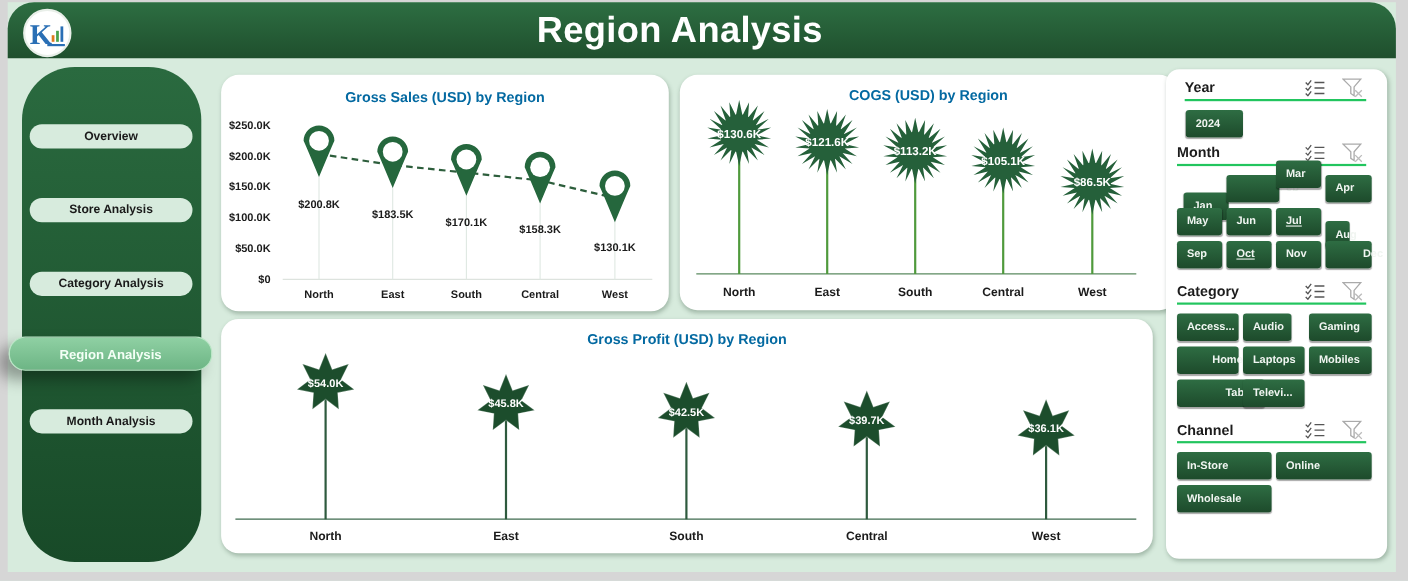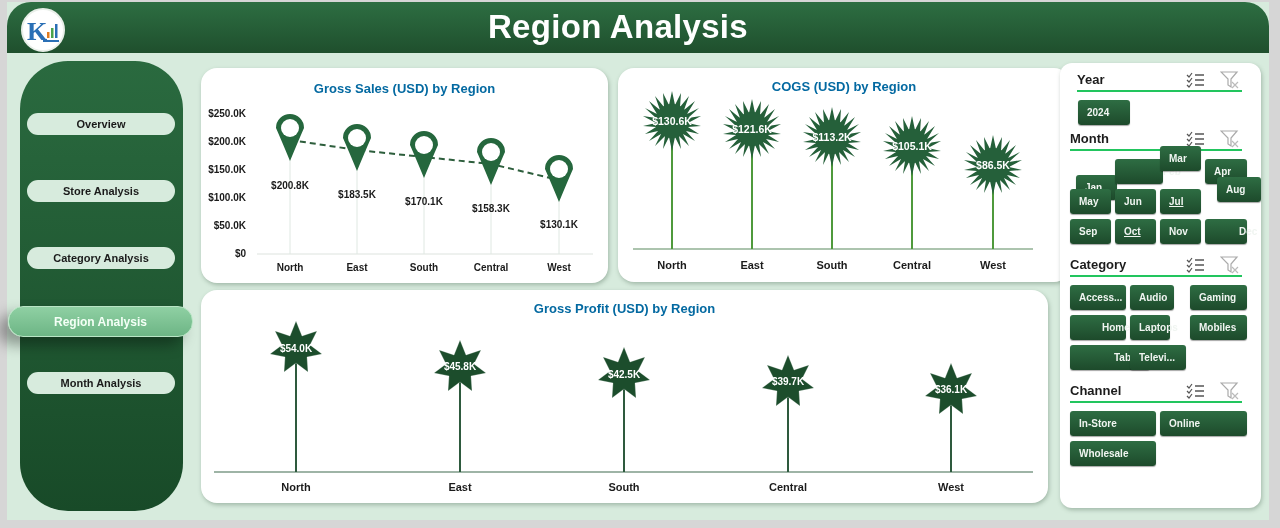--- a/index.html
+++ b/index.html
@@ -272,42 +272,42 @@
       <path d="M12,11 l6,6 M18,11 l-6,6" stroke="#bbb" stroke-width="1.2"></path>
     </svg>
   </div>
   <div class="chip" style="left:16px; top:96px; width:41px;margin-top:16px;">Jan</div>
   <div class="chip" style="left:55px; top:96px; width:36px;padding-left:48px;">Feb</div>
   <div class="chip" style="left:100px; top:83px; width:41px;">Mar</div>
   <div class="chip" style="left:145px; top:96px; width:42px;">Apr</div>
   <div class="chip" style="left:10px; top:126px; width:41px;">May</div>
   <div class="chip" style="left:55px; top:126px; width:41px;">Jun</div>
   <div class="chip" style="left:100px; top:126px; width:41px;text-decoration:underline;">Jul</div>
-  <div class="chip" style="left:145px; top:114px; width:44px;margin-left:12px;">Aug</div>
+  <div class="chip" style="left:145px; top:138px; width:22px;">Aug</div>
   <div class="chip" style="left:10px; top:156px; width:41px;">Sep</div>
   <div class="chip" style="left:55px; top:156px; width:41px;text-decoration:underline;">Oct</div>
   <div class="chip" style="left:100px; top:156px; width:41px;">Nov</div>
   <div class="chip" style="left:145px; top:156px; width:42px;padding-left:34px;">Dec</div>
 
   <div class="slicer-head" style="top:192px;">
     <span class="label">Category</span>
     <svg class="ms-icon" viewBox="0 0 20 16">
       <path d="M1,3 l2,2 l3,-4 M1,8 l2,2 l3,-4 M1,13 l2,2 l3,-4" stroke="#555" stroke-width="1.2" fill="none"></path>
       <path d="M9,3 h9 M9,8 h9 M9,13 h9" stroke="#555" stroke-width="1.3"></path>
     </svg>
     <svg class="clr-icon" viewBox="0 0 20 18">
       <path d="M1,1 h16 l-6,7 v8 l-3,-2 v-6 z" fill="none" stroke="#aaa" stroke-width="1.2"></path>
       <path d="M12,11 l6,6 M18,11 l-6,6" stroke="#bbb" stroke-width="1.2"></path>
     </svg>
   </div>
   <div class="chip" style="left:10px; top:222px; width:56px;">Access...</div>
   <div class="chip" style="left:70px; top:222px; width:44px;">Audio</div>
   <div class="chip" style="left:130px; top:222px; width:57px;">Gaming</div>
   <div class="chip" style="left:10px; top:252px; width:56px;padding-left:32px;">Home ...</div>
-  <div class="chip" style="left:70px; top:252px; width:40px;">Laptops</div>
+  <div class="chip" style="left:70px; top:252px; width:56px;">Laptops</div>
   <div class="chip" style="left:130px; top:252px; width:57px;">Mobiles</div>
   <div class="chip" style="left:10px; top:282px; width:80px;padding-left:44px;">Tablets</div>
   <div class="chip" style="left:70px; top:282px; width:56px;">Televi...</div>
 
   <div class="slicer-head" style="top:318px;">
     <span class="label">Channel</span>
     <svg class="ms-icon" viewBox="0 0 20 16">
       <path d="M1,3 l2,2 l3,-4 M1,8 l2,2 l3,-4 M1,13 l2,2 l3,-4" stroke="#555" stroke-width="1.2" fill="none"></path>
       <path d="M9,3 h9 M9,8 h9 M9,13 h9" stroke="#555" stroke-width="1.3"></path>
     </svg>

